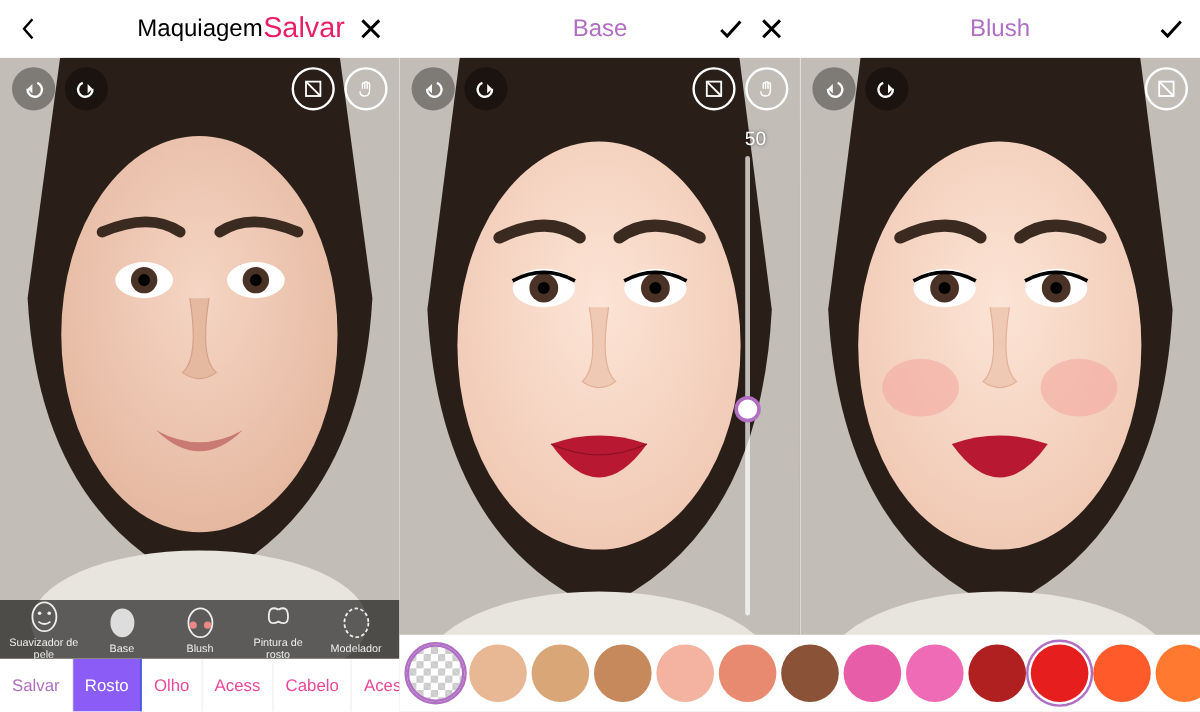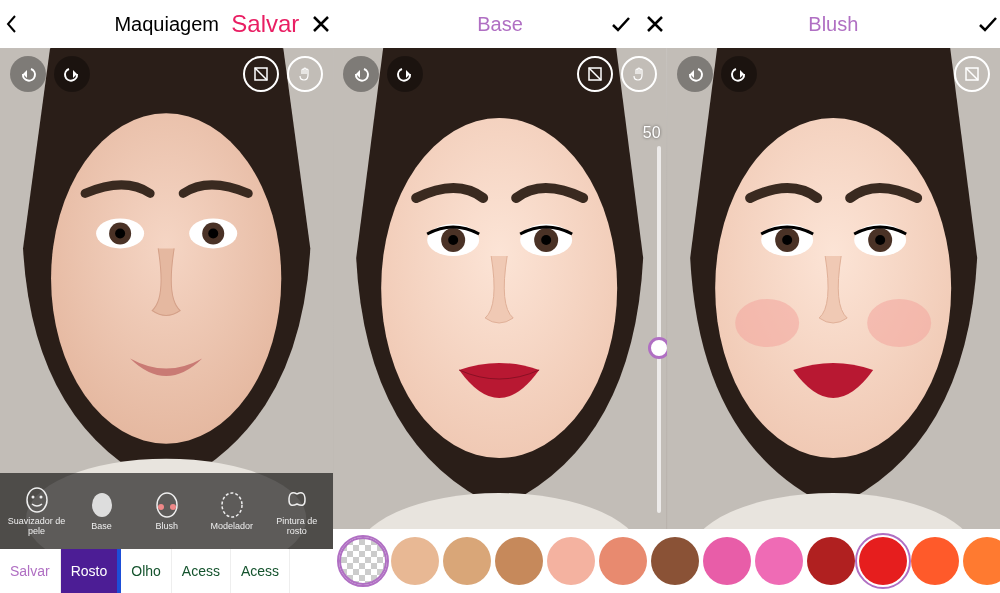--- a/index.html
+++ b/index.html
@@ -18,21 +18,21 @@
     display: flex;
     flex-direction: column;
     overflow: hidden;
   }
   .header {
     height: 48px;
     background: #fff;
     display: flex;
     align-items: center;
     justify-content: space-between;
-    padding: 0 0;
+    padding: 0 12px;
     position: relative;
     z-index: 10;
   }
   .header-left, .header-right {
     display: flex;
     align-items: center;
     gap: 10px;
   }
   .header-title {
     position: absolute;
@@ -79,21 +79,21 @@
   }
   .circ-btn.outlined {
     background: transparent;
     border: 2px solid #fff;
   }
   .circ-group { display: flex; gap: 8px; }
   
   .makeup-icons {
     position: absolute;
     bottom: 0; left: 0; right: 0;
-    height: 76px;
+    height: 49px;
     background: rgba(0,0,0,0.6);
     display: flex;
     align-items: center;
     justify-content: space-between;
     padding: 0 4px;
   }
   .mi {
     flex: 1;
     display: flex;
     flex-direction: column;
@@ -111,36 +111,36 @@
     display: flex;
     align-items: stretch;
   }
   .tab {
     flex: 0 0 auto;
     padding: 0 10px;
     display: flex;
     align-items: center;
     justify-content: center;
     font-size: 14px;
-    color: #14532d;
+    color: #ec4899;
     border-right: 1px solid #eee;
   }
-  .tab.active { background: #4c1d95; color: #fff; border-right: 4px solid #1d4ed8;}
+  .tab.active { background: #8b5cf6; color: #fff; border-right: 1px solid #1d4ed8;}
   .tab.first { color: #b06fc3; }
   
   .slider-area {
     position: absolute;
     right: 6px;
-    top: 76px;
+    top: 60px;
     bottom: 80px;
     width: 40px;
     z-index: 6;
     display: flex;
     flex-direction: column;
-    align-items: flex-end;
+    align-items: flex-start;
   }
   .slider-val {
     color: #fff;
     font-size: 16px;
     text-shadow: 0 0 3px rgba(0,0,0,0.6);
     margin-bottom: 4px;
   }
   .slider-track {
     flex: 1;
     width: 4px;
@@ -305,37 +305,38 @@
       <div class="mi">
         <svg width="28" height="28" viewBox="0 0 28 28">
             <ellipse cx="14" cy="14" rx="10" ry="12" fill="none" stroke="#eee" stroke-width="1.5"></ellipse>
             <circle cx="8" cy="16" r="3" fill="#e88"></circle>
             <circle cx="20" cy="16" r="3" fill="#e88"></circle>
           </svg>
         <span>Blush</span>
       </div>
       <div class="mi">
         <svg width="28" height="28" viewBox="0 0 28 28">
-            <ellipse cx="14" cy="14" rx="10" ry="12" fill="none" stroke="#eee" stroke-width="1.5" stroke-dasharray="3 2"></ellipse>
-          </svg>
-        <span>Modelador</span>
+            <path d="M14 8 Q6 4 6 14 Q6 22 14 18 Q22 22 22 14 Q22 4 14 8" fill="none" stroke="#eee" stroke-width="1.5"></path>
+          </svg>
+        <span>Pintura de rosto</span>
       </div>
       <div class="mi">
         <svg width="28" height="28" viewBox="0 0 28 28">
-            <path d="M14 8 Q6 4 6 14 Q6 22 14 18 Q22 22 22 14 Q22 4 14 8" fill="none" stroke="#eee" stroke-width="1.5"></path>
-          </svg>
-        <span>Pintura de rosto</span>
+            <ellipse cx="14" cy="14" rx="10" ry="12" fill="none" stroke="#eee" stroke-width="1.5" stroke-dasharray="3 2"></ellipse>
+          </svg>
+        <span>Modelador</span>
       </div>
     </div>
   </div>
   <div class="tabs">
     <div class="tab first">Salvar</div>
     <div class="tab active">Rosto</div>
     <div class="tab">Olho</div>
     <div class="tab">Acess</div>
+    <div class="tab">Cabelo</div>
     <div class="tab">Acess</div>
   </div>
 </div>
 
 <div class="panel">
   <div class="header">
     <div class="header-left"></div>
     <div class="header-title purple">Base</div>
     <div class="header-right">
       <div class="icon-btn">

